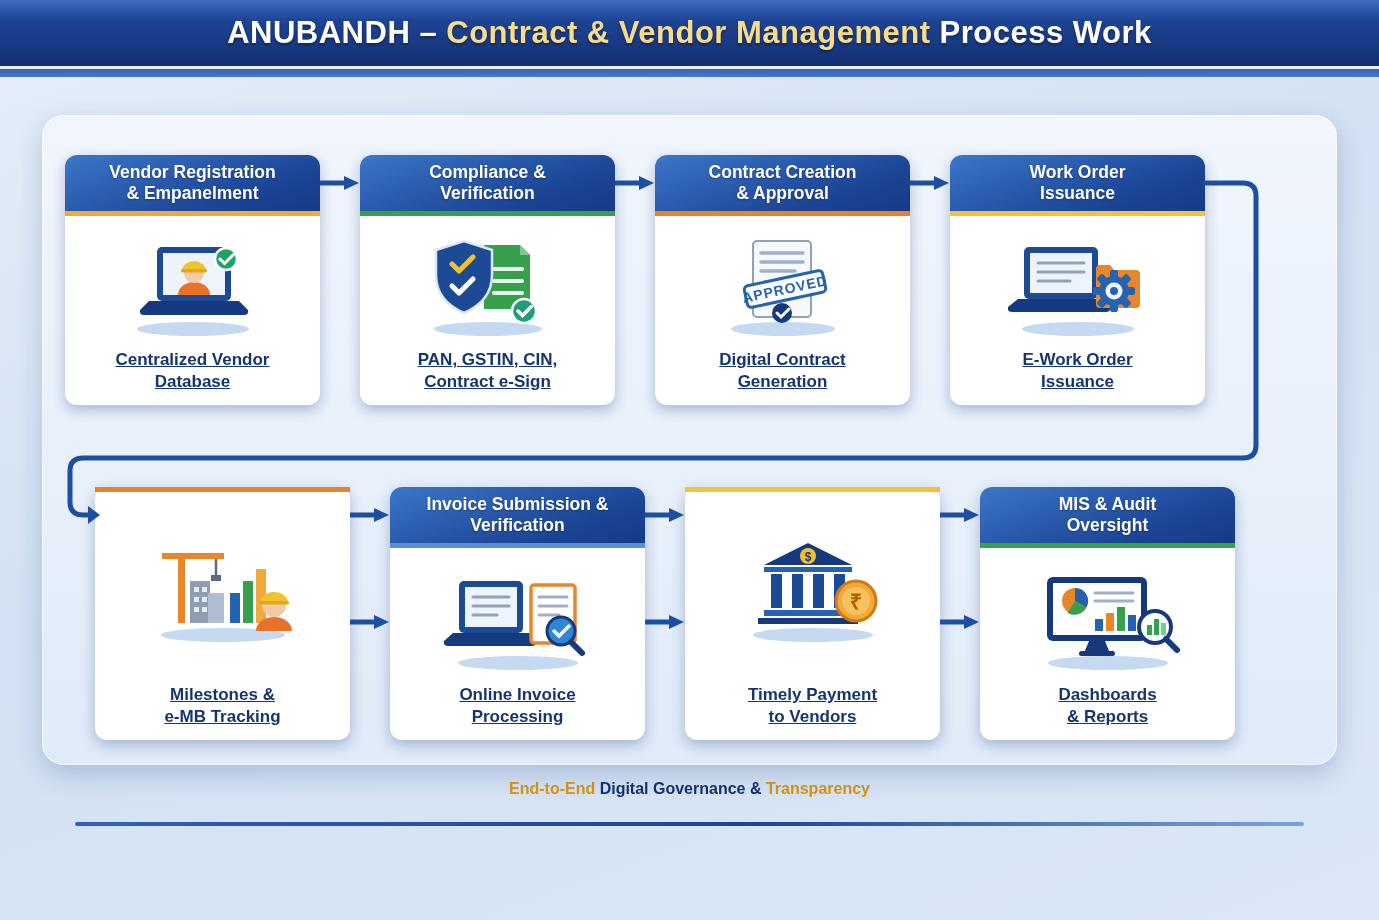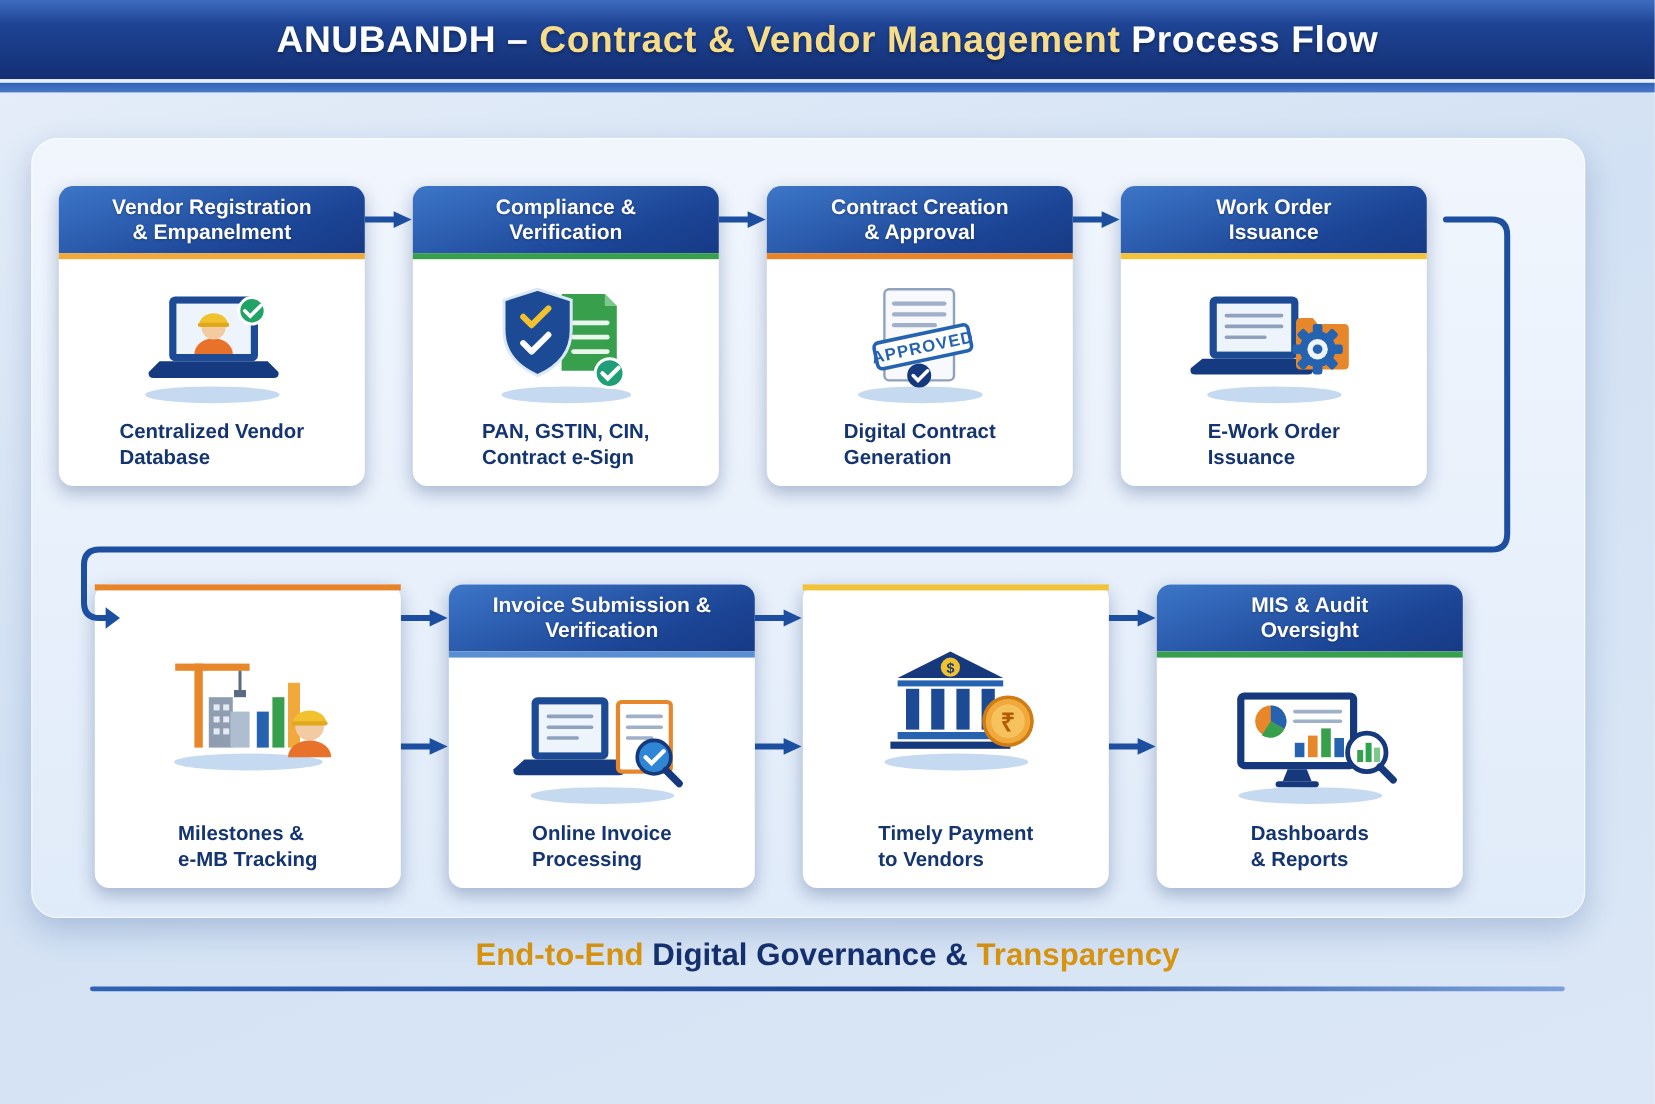--- a/index.html
+++ b/index.html
@@ -15,21 +15,21 @@
     display:flex;align-items:center;justify-content:center;
   }
   .banner-title{font-size:31px;font-weight:bold;color:#ffffff;letter-spacing:.5px;
     text-shadow:0 2px 3px rgba(0,0,0,.35);white-space:pre;}
   .banner-title .hl{color:#f7dc8a;text-align:right;}
   .banner-line{position:absolute;top:66px;left:0;right:0;height:3px;background:#e8f0fb;}
   .banner-strip{position:absolute;top:69px;left:0;right:0;height:8px;
     background:linear-gradient(180deg,#2f62b5,#4a78c8);}
   
   .container{
-    position:absolute;left:26px;top:115px;width:1295px;height:650px;border-radius:22px;
+    position:absolute;left:42px;top:115px;width:1295px;height:650px;border-radius:22px;
     background:linear-gradient(180deg,#f1f6fd 0%,#e0ebf9 100%);
     box-shadow:0 10px 26px rgba(25,60,130,.22), inset 0 0 0 1px rgba(255,255,255,.65);
     z-index:1;
   }
   
   .card{
     position:absolute;width:255px;background:#ffffff;border-radius:12px;
     box-shadow:0 5px 14px rgba(20,50,110,.30);
     display:flex;flex-direction:column;z-index:2;
   }
@@ -42,41 +42,41 @@
     background:linear-gradient(160deg,#3d76c8 0%,#1c4596 70%,#173a85 100%);
     color:#fff;font-weight:bold;font-size:17.5px;line-height:1.22;text-align:center;
     display:flex;align-items:center;justify-content:center;white-space:pre-line;
     text-shadow:0 1px 2px rgba(0,0,0,.3);
   }
   .accent{height:5px;}
   .card-body{flex:1;display:flex;flex-direction:column;align-items:center;
     justify-content:space-between;padding:6px 6px 12px;}
   .icon-area{flex:1;display:flex;align-items:center;justify-content:center;}
   .icon-area svg{max-height:116px;}
-  .caption{font-size:17px;font-weight:bold;color:#143570;
-    white-space:pre-line;line-height:1.3;}
+  .caption{font-size:17px;font-weight:bold;color:#143570;text-align:center;
+    white-space:pre-line;line-height:1.3;text-decoration:underline;}
   
   .arrow{position:absolute;width:40px;height:16px;z-index:2;}
   .a12{left:278px;top:60px}.a23{left:573px;top:60px}.a34{left:868px;top:60px}
   .a56{left:308px;top:392px}.a67{left:603px;top:392px}.a78{left:898px;top:392px}
   .m56{left:308px;top:499px}.m67{left:603px;top:499px}.m78{left:898px;top:499px}
   .connector{position:absolute;left:0;top:0;width:1379px;height:920px;z-index:3;pointer-events:none;}
   
   .footer-text{position:absolute;top:780px;left:0;width:100%;text-align:center;
-    font-size:26px;font-weight:bold;white-space:pre;}
+    font-size:16px;font-weight:bold;white-space:pre;}
   .footer-text .gold{color:#d9940f;}
   .footer-text .navy{color:#16306e;}
   .footer-line{position:absolute;top:822px;left:75px;width:1229px;height:4px;border-radius:2px;
     background:linear-gradient(90deg,#2f62b5 0%,#1d4494 55%,#7ba1dc 100%);}
 </style>
 </head>
 <body>
 
 <div class="banner">
-  <div class="banner-title"><span>ANUBANDH – </span><span class="hl">Contract &amp; Vendor Management</span><span> Process Flow</span></div>
+  <div class="banner-title"><span>ANUBANDH – </span><span class="hl">Contract &amp; Vendor Management</span><span> Process Work</span></div>
 </div>
 <div class="banner-line"></div>
 <div class="banner-strip"></div>
 
 <div class="container">
 
   <div class="card row1 c1">
     <div class="card-header">Vendor Registration
 &amp; Empanelment</div>
     <div class="accent" style="background: rgb(242, 169, 59);"></div>

